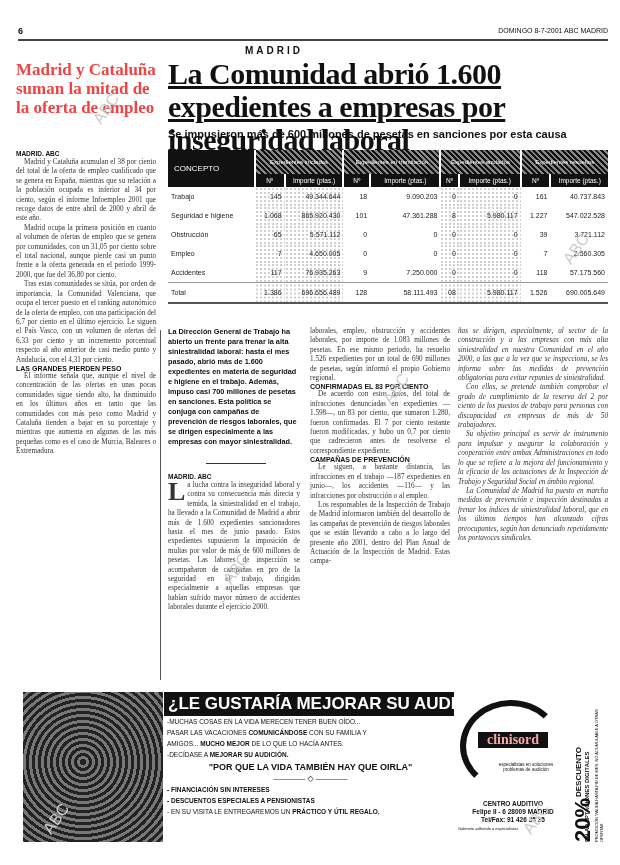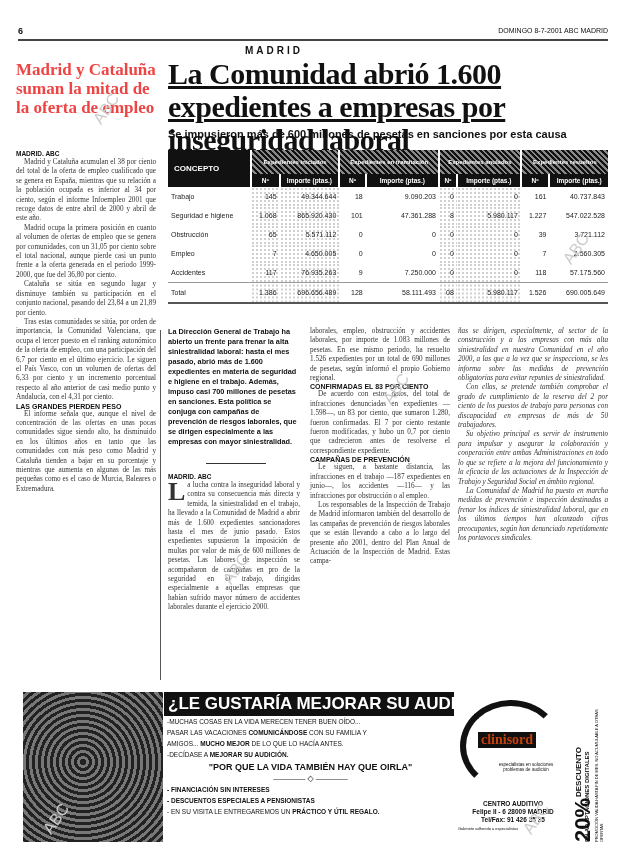--- a/index.html
+++ b/index.html
@@ -13,21 +13,21 @@
   .col{font-size:7.2px;line-height:9.4px;text-align:justify;color:#333;}
   .col p{margin:0;text-indent:8px;}
   .side-head{left:16px;top:60px;width:140px;font:bold 17px "Liberation Serif",serif;line-height:19px;color:#ef4444;}
   .byline{font:bold 6.5px "Liberation Sans",sans-serif;color:#111;margin:3px 0 1px;}
   .subhead{font:bold 7px "Liberation Sans",sans-serif;color:#111;margin:8px 0 2px;text-indent:0!important;}
   .main-head{left:168px;top:57px;width:430px;font:bold 30px "Liberation Serif",serif;line-height:33px;letter-spacing:-0.5px;text-decoration:underline;}
   .main-sub{left:168px;top:128px;width:440px;font:bold 11px "Liberation Sans",sans-serif;}
   .table-wrap{left:168px;top:150px;width:440px;}
   .table-title{text-align:center;font:bold 13px "Liberation Sans",sans-serif;padding-left:80px;border-bottom:2px solid #555;margin-bottom:3px;}
   table{border-collapse:collapse;width:100%;font:7px "Liberation Sans",sans-serif;}
-  th{background:#111;color:#fff;font-weight:bold;}
+  th{background:#111;color:#fff;font-weight:normal;}
   th.grp{background:repeating-linear-gradient(45deg,#111 0 2px,#888 2px 4px);font-size:6px;height:22px;border-left:2px solid #fff;}
   th.sub{font-size:6.5px;height:11px;border-left:2px solid #fff;}
   th.concept{text-align:left;padding-left:6px;font-size:8px;}
   td{height:19px;padding:0 3px;text-align:right;color:#222;}
   td.lbl{text-align:left;}
   td.dot{background-image:radial-gradient(#999 0.6px,transparent 0.8px);background-size:4px 4px;}
   tr.total td{border-top:1px solid #999;border-bottom:2px solid #555;}
   .lead{left:168px;top:327px;width:132px;font:bold 7.3px "Liberation Sans",sans-serif;line-height:10px;}
   .lead-rule{left:206px;top:463px;width:60px;height:1px;background:#333;}
   .c2{left:168px;top:470px;width:132px;}
@@ -39,21 +39,21 @@
   .ad{left:18px;top:692px;width:590px;height:165px;}
   .ad-photo{position:absolute;left:5px;top:0;width:140px;height:150px;background:repeating-radial-gradient(circle at 60px 70px,#222 0 3px,#777 3px 6px);}
   .ad-main{position:absolute;left:146px;top:0;width:290px;}
   .ad-title{background:#111;color:#fff;font:bold 17px "Liberation Sans",sans-serif;padding:2px 4px;white-space:nowrap;}
   .ad-lines{font:6.5px "Liberation Sans",sans-serif;line-height:11px;padding-left:3px;}
   .ad-lines b{font-weight:bold;}
   .ad-quote{font:bold 9px "Liberation Sans",sans-serif;text-align:center;margin:2px 0;}
   .ad-divider{text-align:center;font-size:8px;line-height:10px;}
   .ad-right{position:absolute;left:440px;top:0;width:150px;height:150px;}
   .logo{position:absolute;left:2px;top:8px;width:90px;height:80px;border:6px solid #111;border-radius:50%;border-right-color:transparent;border-bottom-color:transparent;}
-  .brand{position:absolute;left:20px;top:40px;font:bold 14px "Liberation Serif",serif;background:#111;color:#c2410c;padding:0 3px;}
+  .brand{position:absolute;left:20px;top:40px;font:bold 14px "Liberation Serif",serif;background:#111;color:#fca5a5;padding:0 9px;}
   .tagline{position:absolute;left:38px;top:70px;font:4.5px "Liberation Sans",sans-serif;width:60px;text-align:center;}
   .center{position:absolute;left:0;top:108px;width:110px;text-align:center;font:bold 6.5px "Liberation Sans",sans-serif;line-height:8px;}
   .smallprint{position:absolute;left:0;top:134px;width:110px;font:4px "Liberation Sans",sans-serif;}
   .vertical{position:absolute;left:112px;top:0;width:36px;height:150px;}
   .vertical .pct{position:absolute;left:0;bottom:0;font:bold 22px "Liberation Sans",sans-serif;writing-mode:vertical-rl;transform:rotate(180deg);}
   .vertical .desc{position:absolute;left:4px;top:0;font:bold 8px "Liberation Sans",sans-serif;writing-mode:vertical-rl;transform:rotate(180deg);height:105px;}
   .vertical .sub1{position:absolute;left:14px;top:0;font:bold 6px "Liberation Sans",sans-serif;writing-mode:vertical-rl;transform:rotate(180deg);height:150px;}
   .vertical .sub2{position:absolute;left:24px;top:0;font:4px "Liberation Sans",sans-serif;writing-mode:vertical-rl;transform:rotate(180deg);height:150px;}
   .watermark{position:absolute;font:16px "Liberation Sans",sans-serif;color:#ccc;transform:rotate(-55deg);}
 </style>
@@ -68,21 +68,20 @@
 </div>
 
 <div class="abs side-head">Madrid y Cataluña suman la mitad de la oferta de empleo</div>
 <div class="abs col c1">
   <div class="byline">
     <span>MADRID.</span>
     <span>ABC</span>
   </div>
   <p>Madrid y Cataluña acumulan el 38 por ciento del total de la oferta de empleo cualificado que se genera en España, mientras que su relación a la población ocupada es inferior al 34 por ciento, según el informe Infoempleo 2001 que recoge datos de entre abril de 2000 y abril de este año.</p>
   <p>Madrid ocupa la primera posición en cuanto al volumen de ofertas de empleo que se genera por comunidades, con un 31,05 por ciento sobre el total nacional, aunque pierde casi un punto frente a la oferta generada en el periodo 1999-2000, que fue del 36,80 por ciento.</p>
-  <p>Cataluña se sitúa en segundo lugar y disminuye también su participación en el conjunto nacional, pasando del 23,84 a un 21,89 por ciento.</p>
   <p>Tras estas comunidades se sitúa, por orden de importancia, la Comunidad Valenciana, que ocupa el tercer puesto en el ranking autonómico de la oferta de empleo, con una participación del 6,7 por ciento en el último ejercicio. Le siguen el País Vasco, con un volumen de ofertas del 6,33 por ciento y un incremento porcentual respecto al año anterior de casi medio punto y Andalucía, con el 4,31 por ciento.</p>
   <p class="subhead">LAS GRANDES PIERDEN PESO</p>
   <p>El informe señala que, aunque el nivel de concentración de las ofertas en unas pocas comunidades sigue siendo alto, ha disminuido en los últimos años en tanto que las comunidades con más peso como Madrid y Cataluña tienden a bajar en su porcentaje y mientras que aumenta en algunas de las más pequeñas como es el caso de Murcia, Baleares o Extremadura.</p>
 </div>
 <div class="abs vrule"></div>
 
 <div class="abs main-head">La Comunidad abrió 1.600 expedientes a empresas por inseguridad laboral</div>
 <div class="abs main-sub">Se impusieron más de 600 millones de pesetas en sanciones por esta causa</div>
 
 <div class="abs table-wrap">

